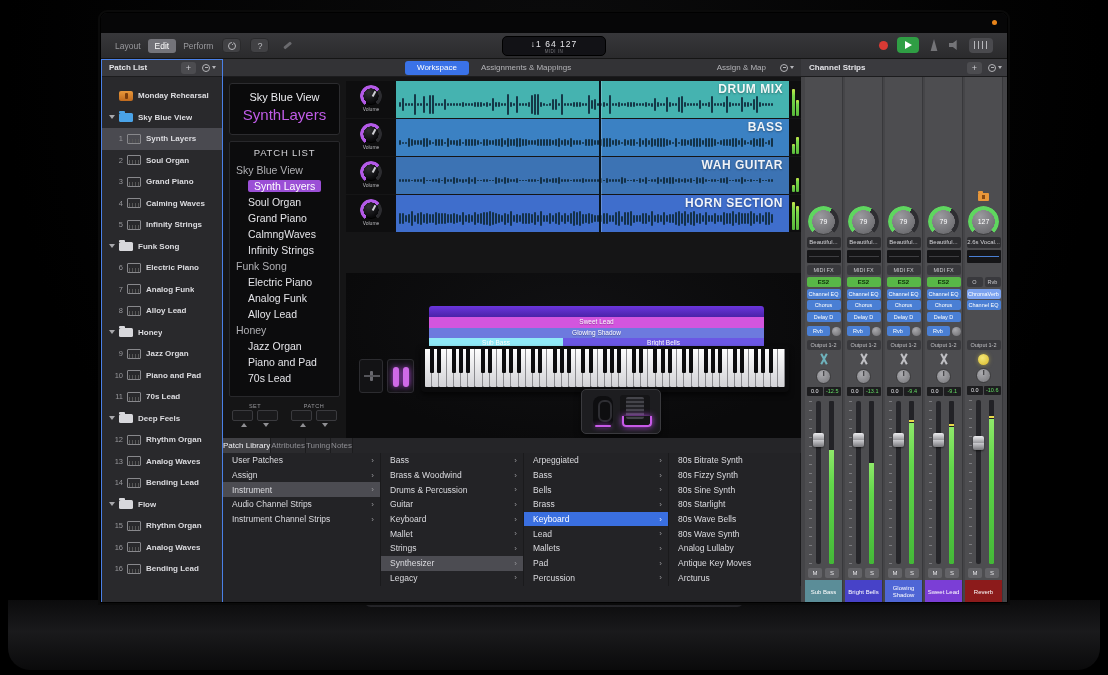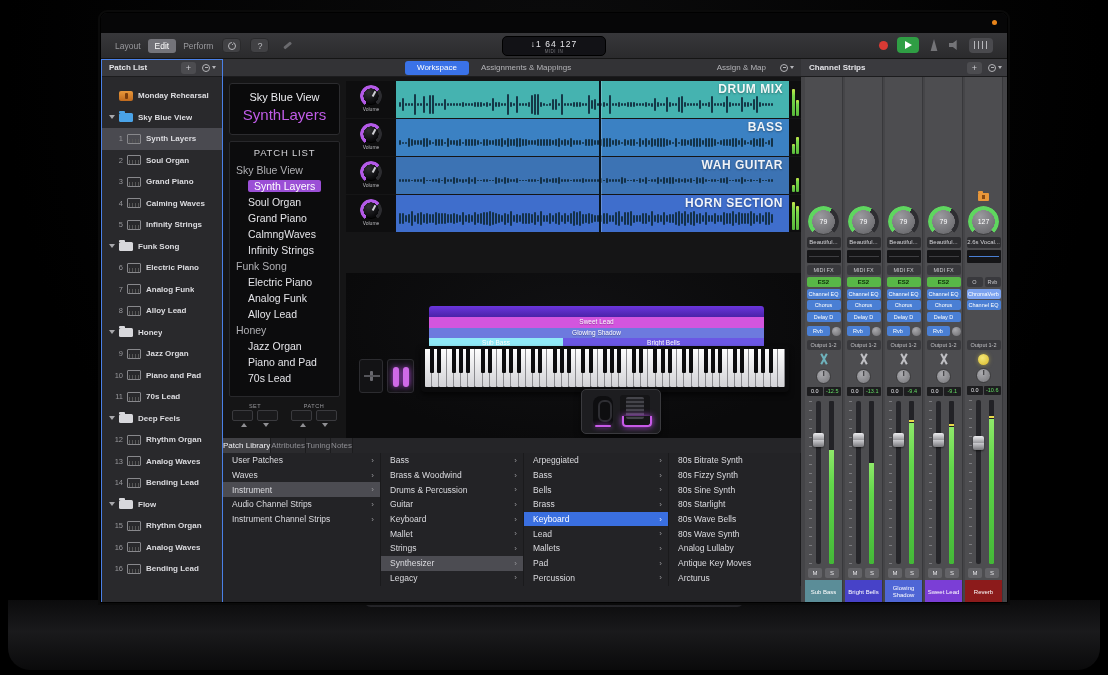--- a/index.html
+++ b/index.html
@@ -1309,21 +1309,21 @@
           </div>
         <div class="ps-cols">
           <div class="ps-col w1">
 
               <div class="ps-item">
                 <span>User Patches</span>
                 <span class="chev">›</span>
               </div>
 
               <div class="ps-item">
-                <span>Waves</span>
+                <span>Assign</span>
                 <span class="chev">›</span>
               </div>
 
               <div class="ps-item selg">
                 <span>Instrument</span>
                 <span class="chev">›</span>
               </div>
 
               <div class="ps-item">
                 <span>Audio Channel Strips</span>

